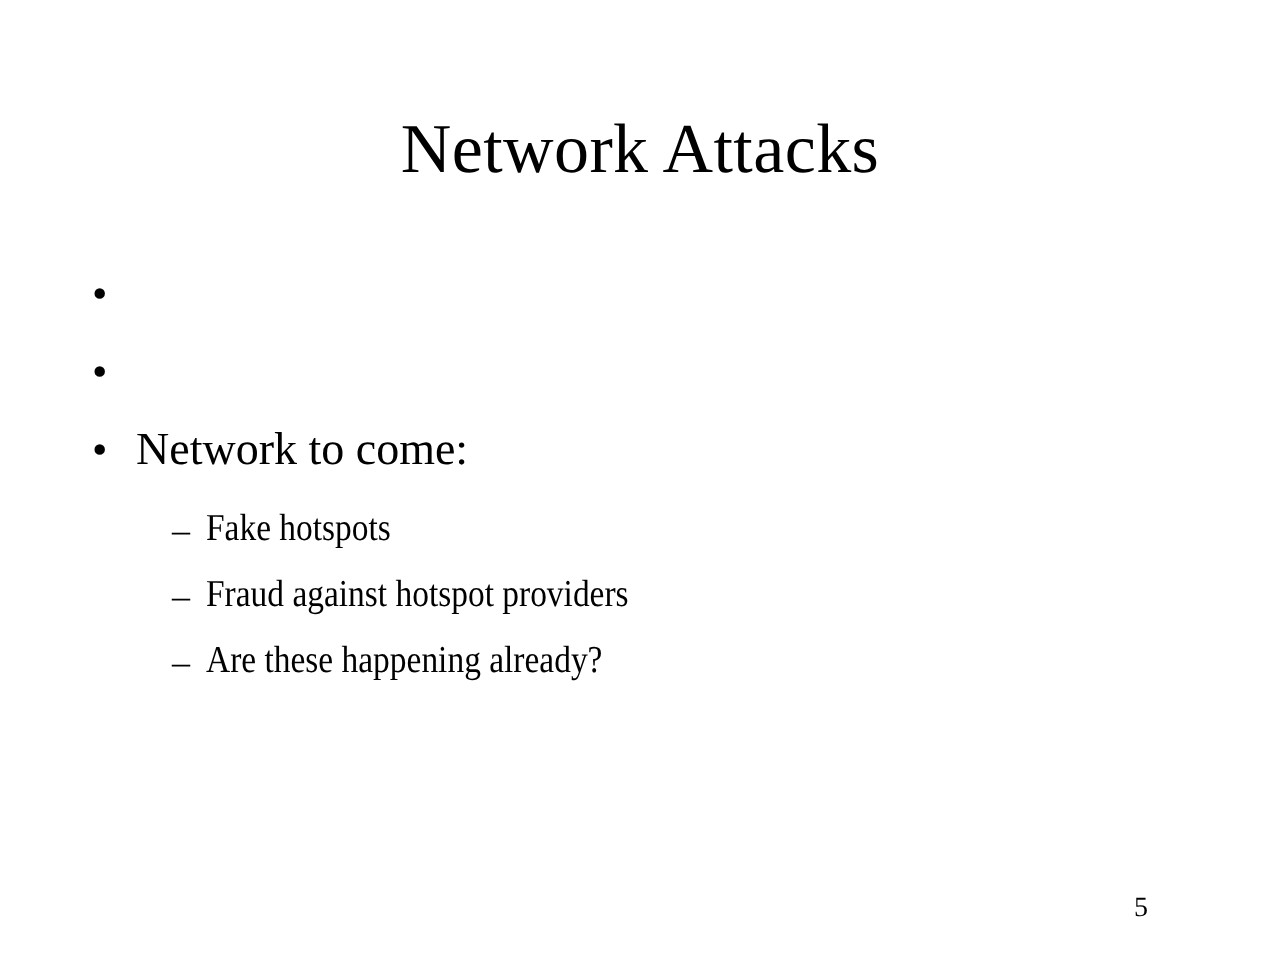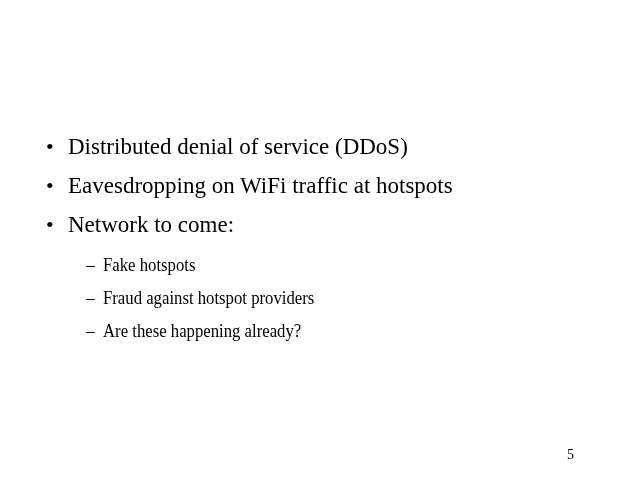--- a/index.html
+++ b/index.html
@@ -121,31 +121,30 @@
     font-size: 14px;
     line-height: 18px;
     color: #000000;
   }
 </style>
 </head>
 <body>
 
 <div id="slide">
 
+  <div id="slide-title">Network Attacks</div>
 
   <div id="body-list">
 
     <div class="bullet-row">
       <span class="bullet-marker">•</span>
-      <span class="bullet-text">Distributed denial of service (DDoS)</span>
     </div>
 
     <div class="bullet-row">
       <span class="bullet-marker">•</span>
-      <span class="bullet-text">Eavesdropping on WiFi traffic at hotspots</span>
     </div>
 
     <div class="bullet-row">
       <span class="bullet-marker">•</span>
       <span class="bullet-text">Network to come:</span>
     </div>
 
   </div>
 
   <div id="sub-list">

